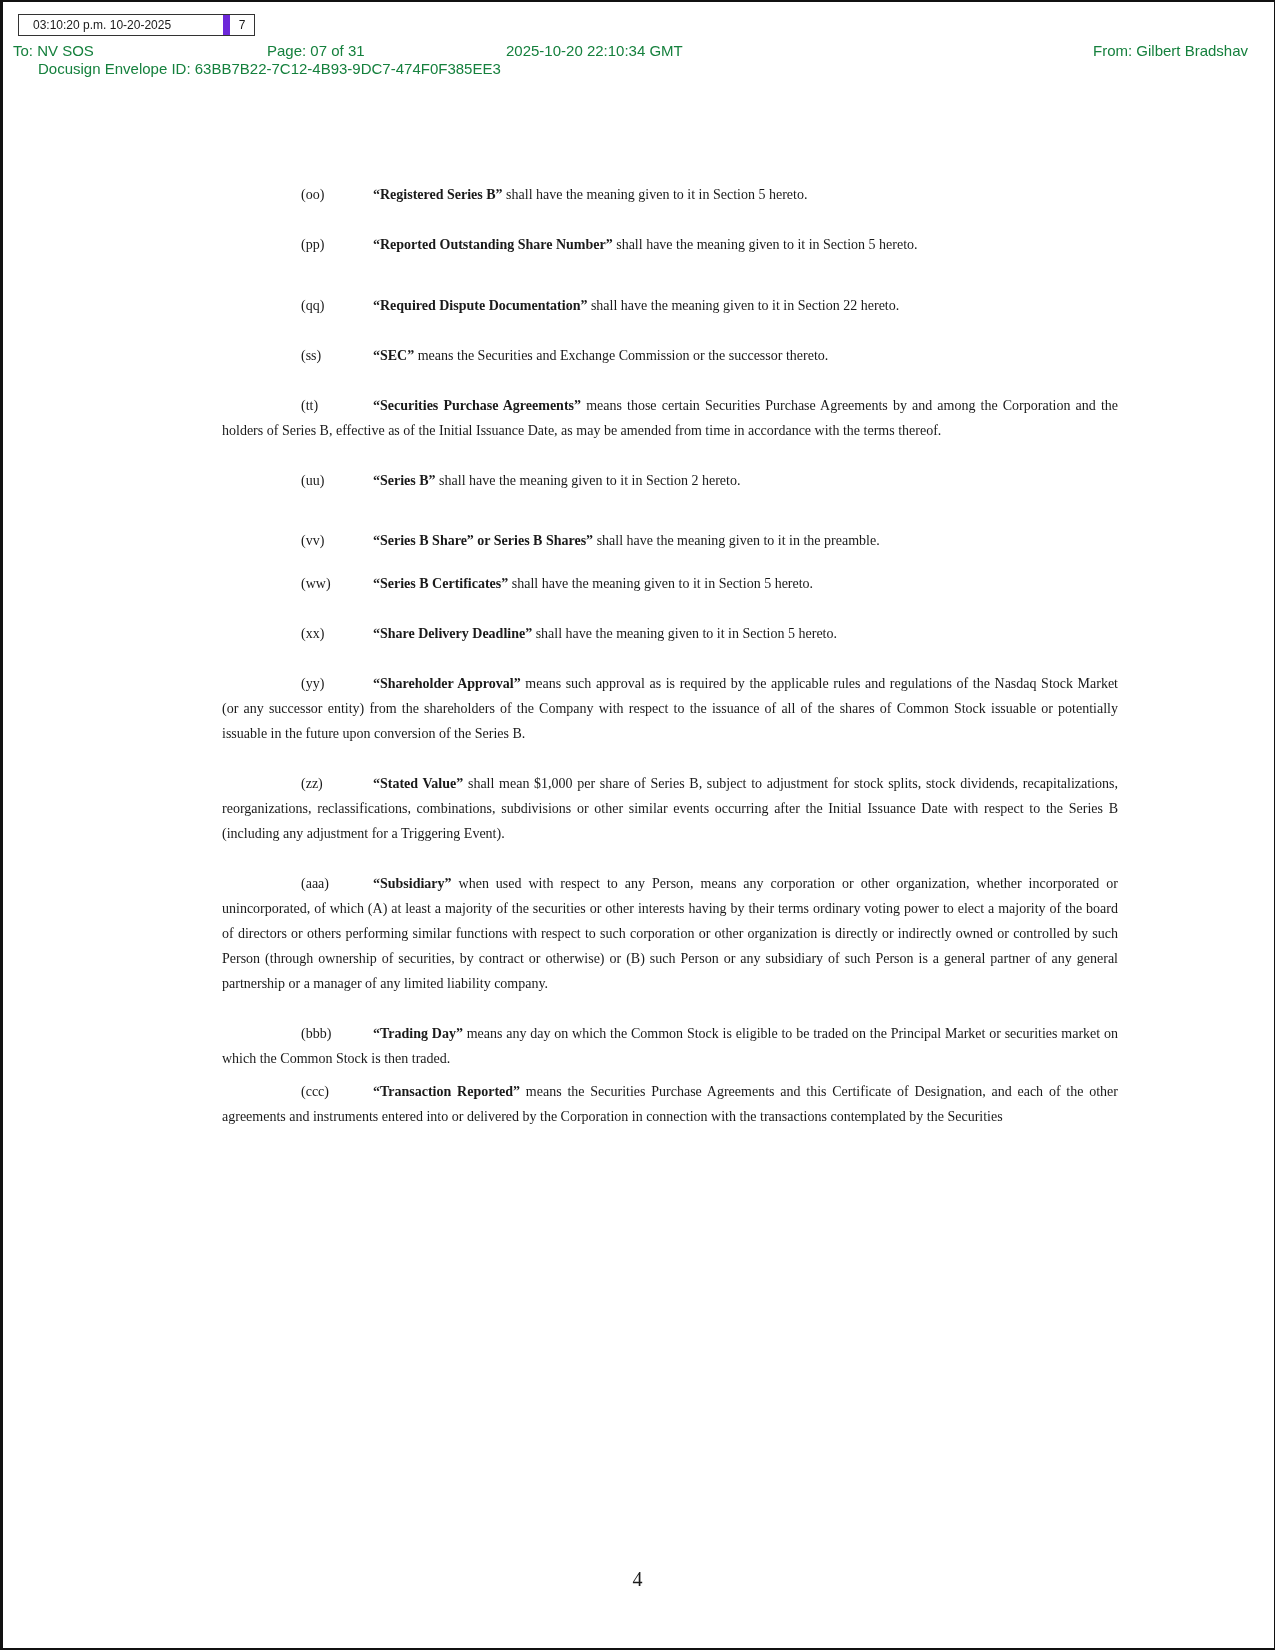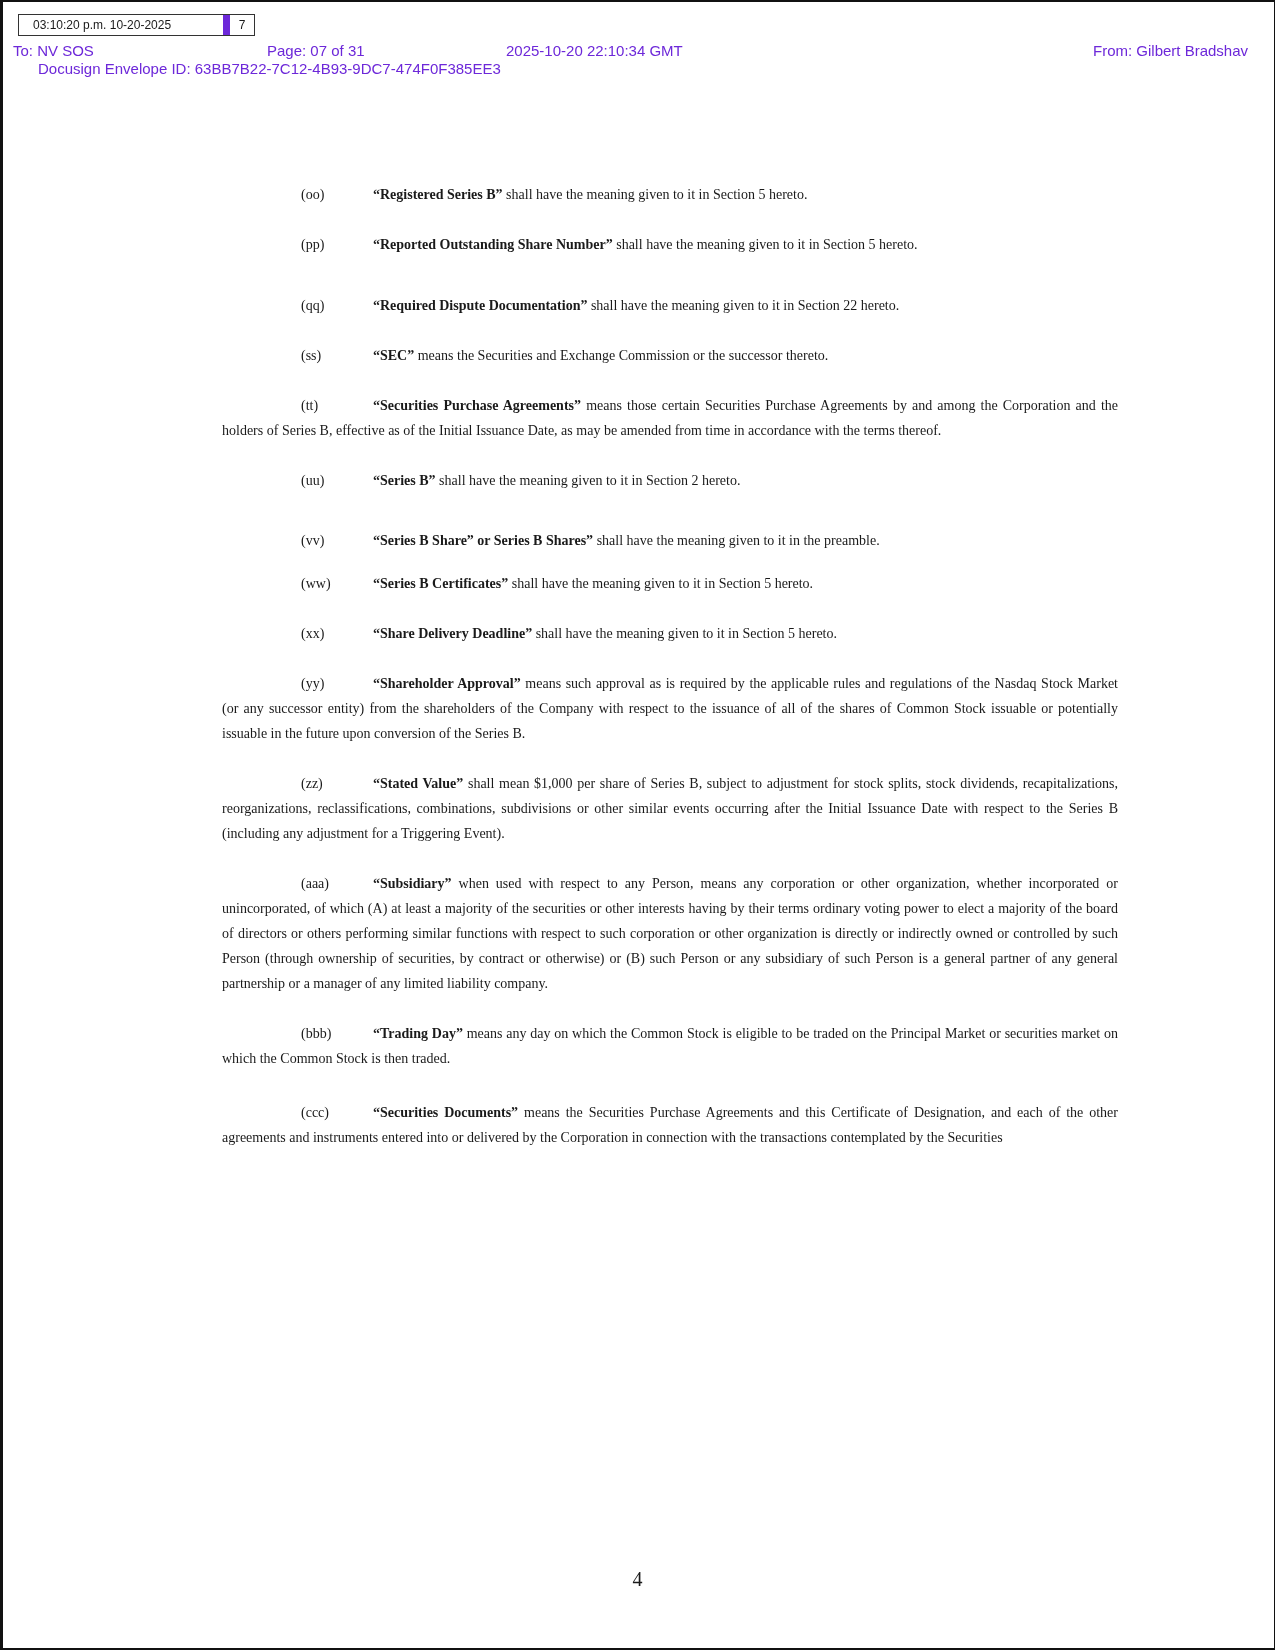--- a/index.html
+++ b/index.html
@@ -11,21 +11,21 @@
     position: absolute; left: 0; top: 0; width: 1271px; height: 1646px;
     border-left: 3px solid #111; border-top: 2px solid #111; border-right: 3px solid #111;
     border-bottom: 3px solid #111;
   }
   .fax-box {
     position: absolute; left: 18px; top: 14px; height: 20px; display: flex;
     border: 1px solid #333; font-family: "Liberation Sans", sans-serif; font-size: 12px;
   }
   .fax-box .ts { width: 190px; padding-left: 14px; line-height: 20px; border-right: 7px solid #6d28d9; }
   .fax-box .pg { width: 24px; text-align: center; line-height: 20px; }
-  .hdr { position: absolute; font-family: "Liberation Sans", sans-serif; font-size: 15px; color: #6d28d9; }
+  .hdr { position: absolute; font-family: "Liberation Sans", sans-serif; font-size: 15px; color: #15803d; }
   .page-content { position: absolute; left: 222px; top: 182px; width: 896px; font-size: 14px; line-height: 25px; }
   .def { margin: 0; text-align: justify; }
   .def .lbl { display: inline-block; width: 72px; margin-left: 79px; }
   .def b { font-weight: bold; }
   .page-num { position: absolute; left: 0; width: 1275px; top: 1568px; text-align: center; font-size: 20px; }
 </style>
 </head>
 <body>
 
 <div class="frame"></div>
@@ -46,17 +46,17 @@
   <p class="def" style="margin-bottom:25px"><span class="lbl">(qq)</span><b>“Required Dispute Documentation”</b><span> shall have the meaning given to it in Section 22 hereto.</span></p>
   <p class="def" style="margin-bottom:25px"><span class="lbl">(ss)</span><b>“SEC”</b><span> means the Securities and Exchange Commission or the successor thereto.</span></p>
   <p class="def" style="margin-bottom:25px"><span class="lbl">(tt)</span><b>“Securities Purchase Agreements”</b><span> means those certain Securities Purchase Agreements by and among the Corporation and the holders of Series B, effective as of the Initial Issuance Date, as may be amended from time in accordance with the terms thereof.</span></p>
   <p class="def" style="margin-bottom:35px"><span class="lbl">(uu)</span><b>“Series B”</b><span> shall have the meaning given to it in Section 2 hereto.</span></p>
   <p class="def" style="margin-bottom:18px"><span class="lbl">(vv)</span><b>“Series B Share” or Series B Shares”</b><span> shall have the meaning given to it in the preamble.</span></p>
   <p class="def" style="margin-bottom:25px"><span class="lbl">(ww)</span><b>“Series B Certificates”</b><span> shall have the meaning given to it in Section 5 hereto.</span></p>
   <p class="def" style="margin-bottom:25px"><span class="lbl">(xx)</span><b>“Share Delivery Deadline”</b><span> shall have the meaning given to it in Section 5 hereto.</span></p>
   <p class="def" style="margin-bottom:25px"><span class="lbl">(yy)</span><b>“Shareholder Approval”</b><span> means such approval as is required by the applicable rules and regulations of the Nasdaq Stock Market (or any successor entity) from the shareholders of the Company with respect to the issuance of all of the shares of Common Stock issuable or potentially issuable in the future upon conversion of the Series B.</span></p>
   <p class="def" style="margin-bottom:25px"><span class="lbl">(zz)</span><b>“Stated Value”</b><span> shall mean $1,000 per share of Series B, subject to adjustment for stock splits, stock dividends, recapitalizations, reorganizations, reclassifications, combinations, subdivisions or other similar events occurring after the Initial Issuance Date with respect to the Series B (including any adjustment for a Triggering Event).</span></p>
   <p class="def" style="margin-bottom:25px"><span class="lbl">(aaa)</span><b>“Subsidiary”</b><span> when used with respect to any Person, means any corporation or other organization, whether incorporated or unincorporated, of which (A) at least a majority of the securities or other interests having by their terms ordinary voting power to elect a majority of the board of directors or others performing similar functions with respect to such corporation or other organization is directly or indirectly owned or controlled by such Person (through ownership of securities, by contract or otherwise) or (B) such Person or any subsidiary of such Person is a general partner of any general partnership or a manager of any limited liability company.</span></p>
-  <p class="def" style="margin-bottom:29px"><span class="lbl">(bbb)</span><b>“Trading Day”</b><span> means any day on which the Common Stock is eligible to be traded on the Principal Market or securities market on which the Common Stock is then traded.</span></p>
-  <p class="def"><span class="lbl">(ccc)</span><b>“Securities Documents”</b><span> means the Securities Purchase Agreements and this Certificate of Designation, and each of the other agreements and instruments entered into or delivered by the Corporation in connection with the transactions contemplated by the Securities</span></p>
+  <p class="def" style="margin-bottom:8px"><span class="lbl">(bbb)</span><b>“Trading Day”</b><span> means any day on which the Common Stock is eligible to be traded on the Principal Market or securities market on which the Common Stock is then traded.</span></p>
+  <p class="def"><span class="lbl">(ccc)</span><b>“Transaction Reported”</b><span> means the Securities Purchase Agreements and this Certificate of Designation, and each of the other agreements and instruments entered into or delivered by the Corporation in connection with the transactions contemplated by the Securities</span></p>
 </div>
 
 <div class="page-num">4</div>
 
 </body></html>

